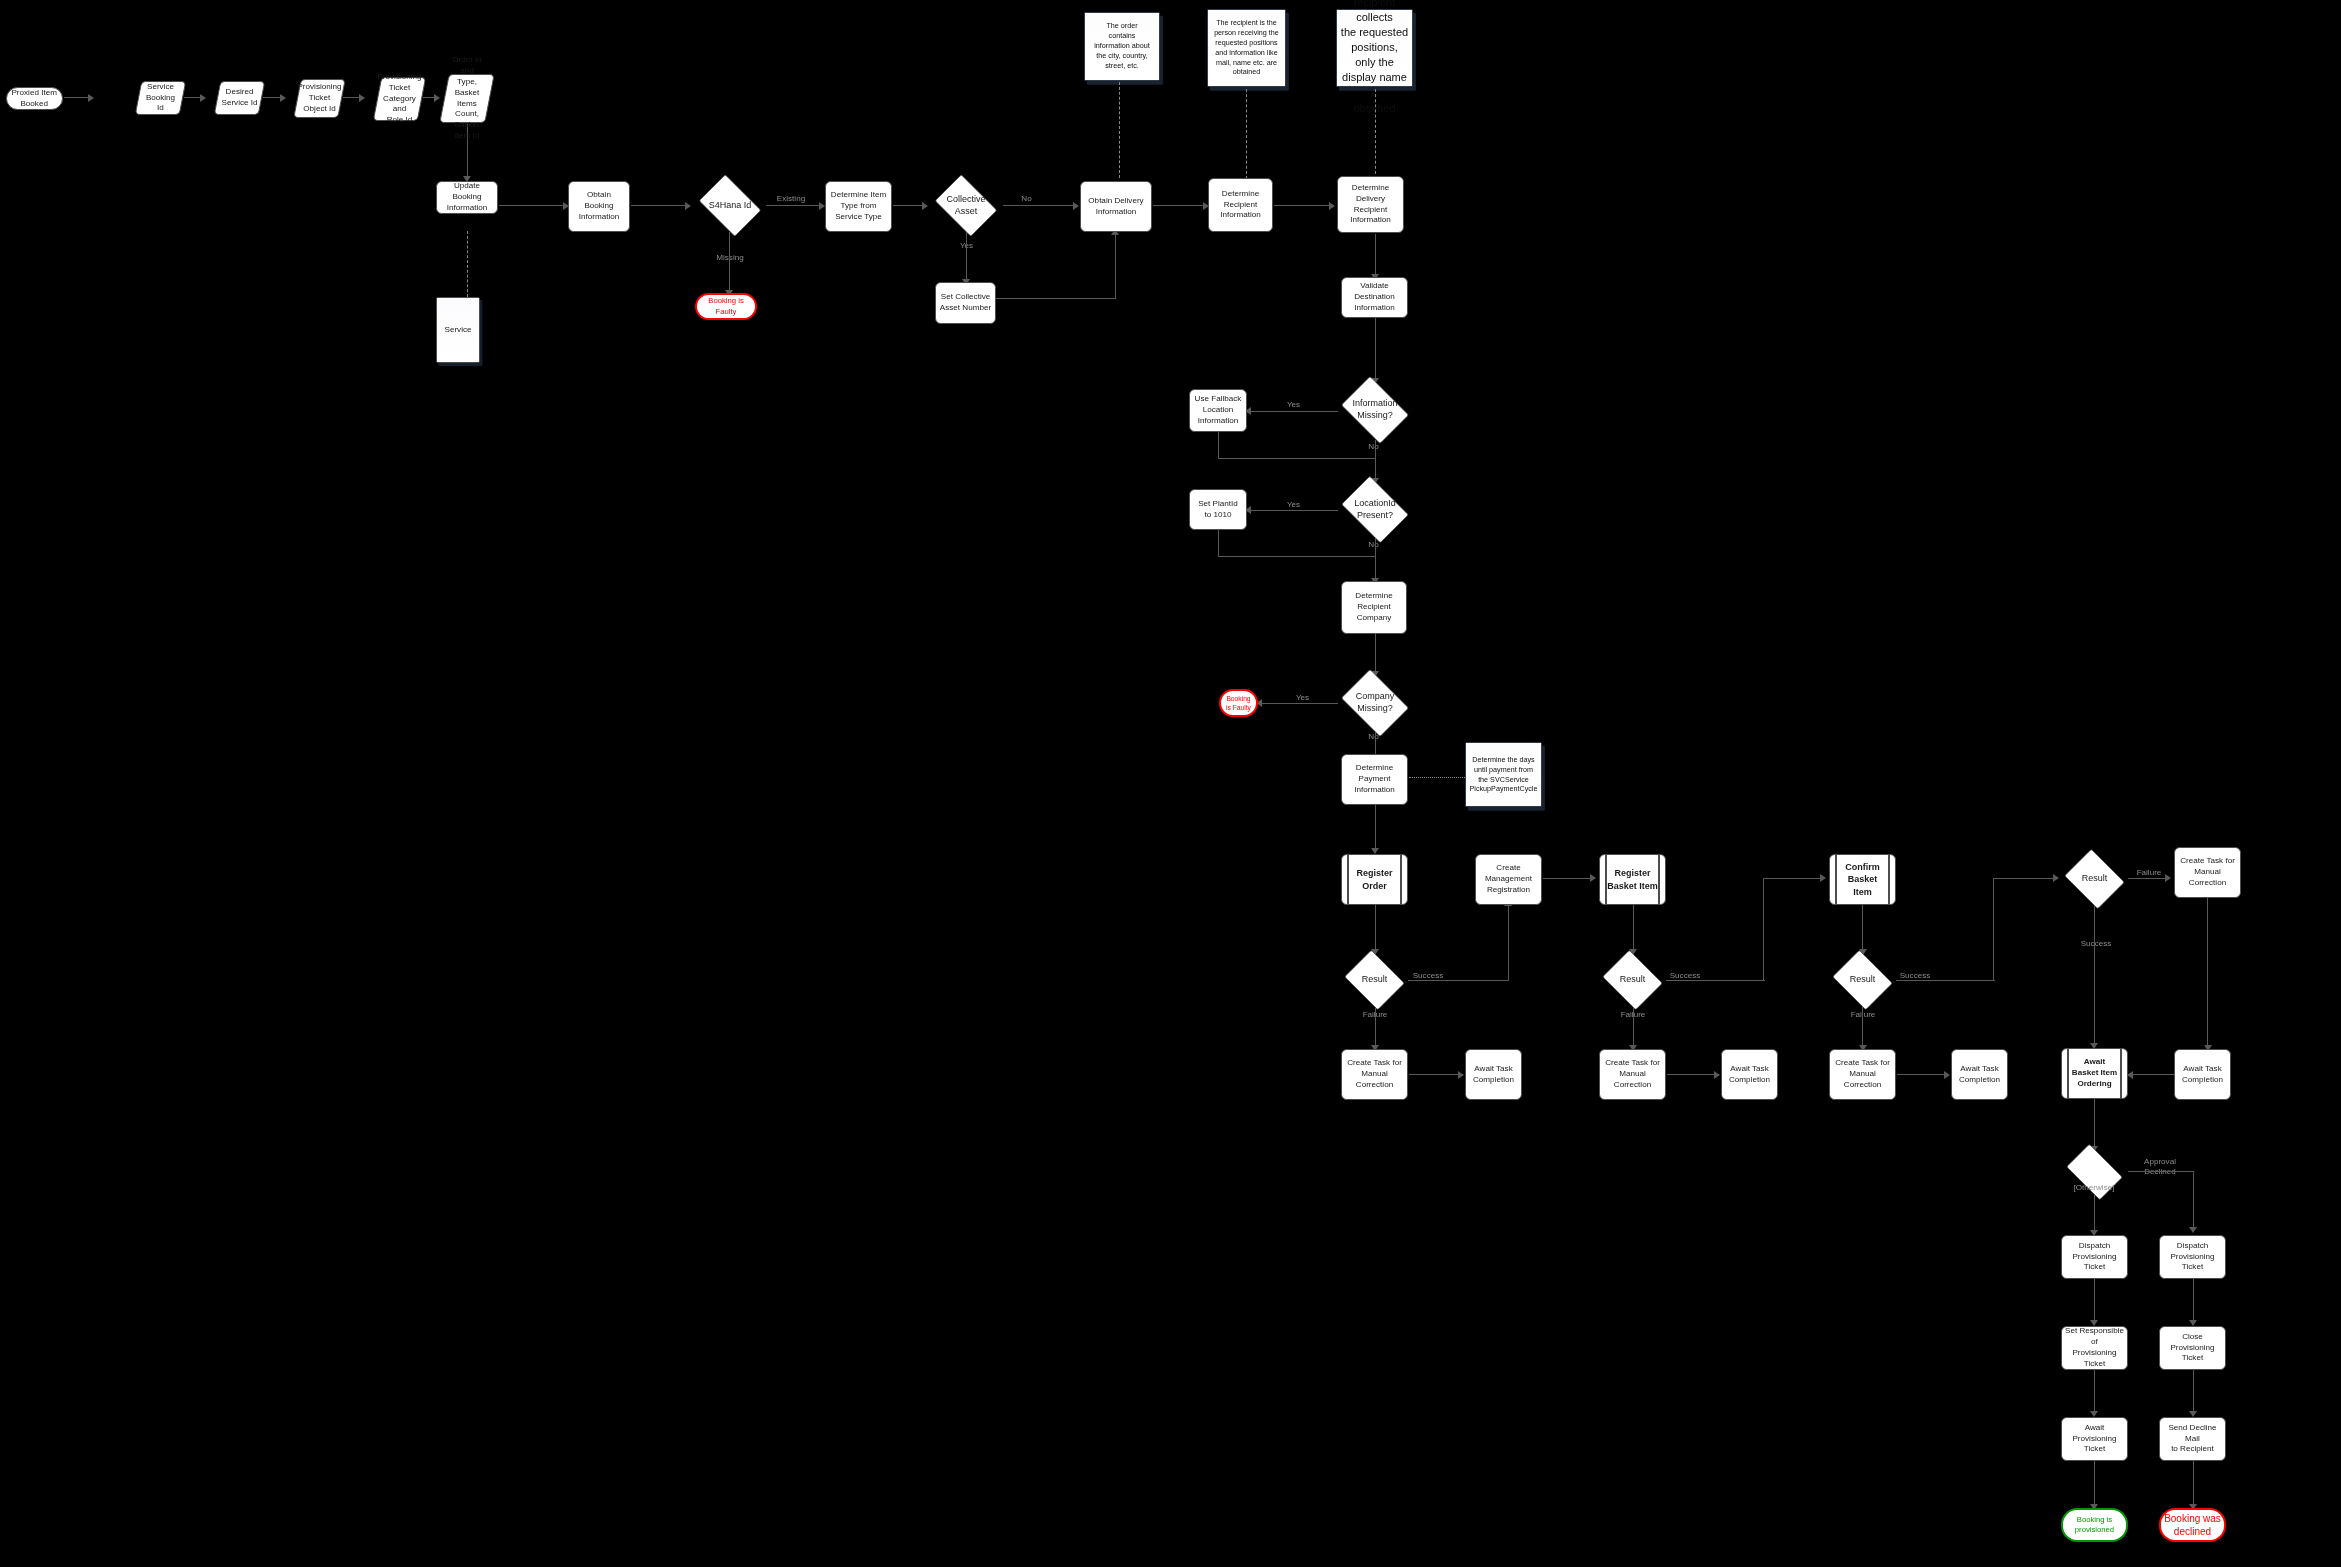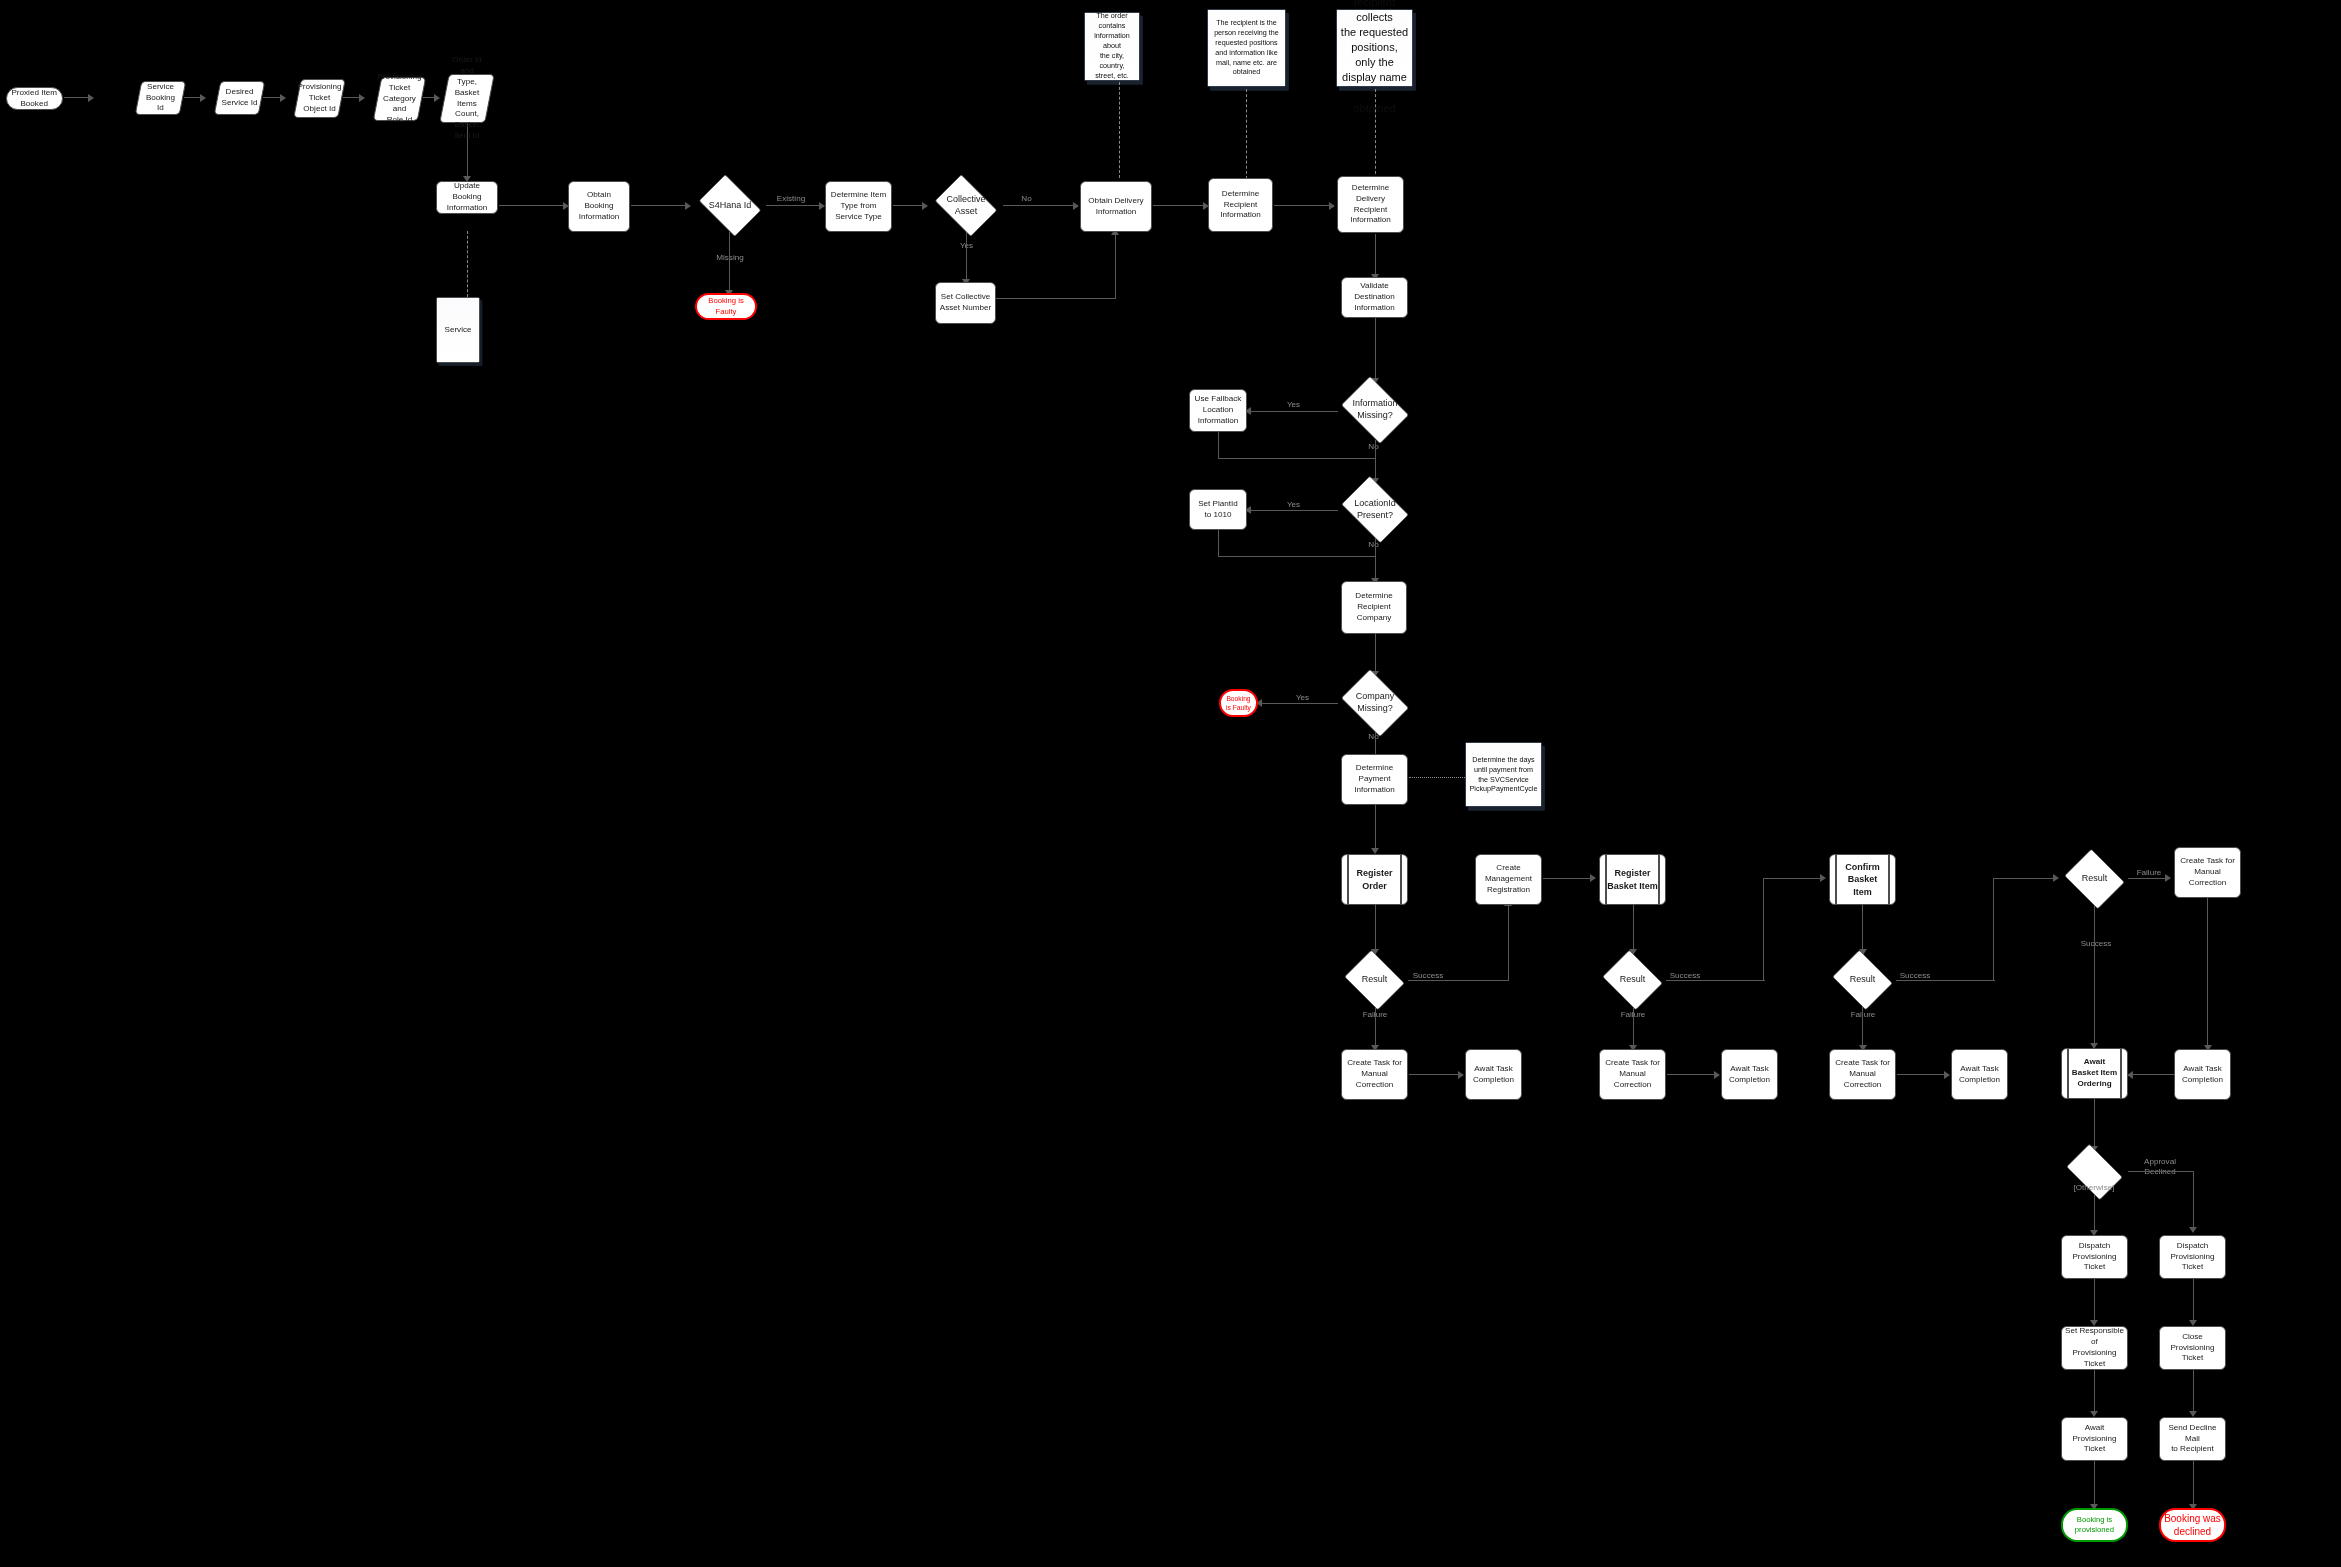--- a/index.html
+++ b/index.html
@@ -209,21 +209,21 @@
 
   <div class="elbl" style="left:957px;top:241px;width:19px;">Yes</div>
   <div class="ln lv" style="left:966px;top:232px;height:50px;"></div>
   <div class="arr down" style="left:962px;top:279px;"></div>
   <div class="node small" style="left:935px;top:282px;width:61px;height:42px;">Set Collective
 Asset Number</div>
   <div class="ln lh" style="left:996px;top:298px;width:120px;"></div>
   <div class="ln lv" style="left:1115px;top:233px;height:66px;"></div>
   <div class="arr up" style="left:1111px;top:229px;"></div>
 
-  <div class="note" style="left:1084px;top:11.5px;width:56px;height:69px;font-size:7.2px;">The order
+  <div class="note" style="left:1084px;top:11.5px;width:76px;height:69px;font-size:7.2px;">The order
 contains
 information about
 the city, country,
 street, etc.</div>
   <div class="dash-v" style="left:1119px;top:82px;height:96px;"></div>
 
   <div class="note" style="left:1207px;top:8.6px;width:79px;height:78px;font-size:7.2px;">The recipient is the
 person receiving the
 requested positions
 and information like

